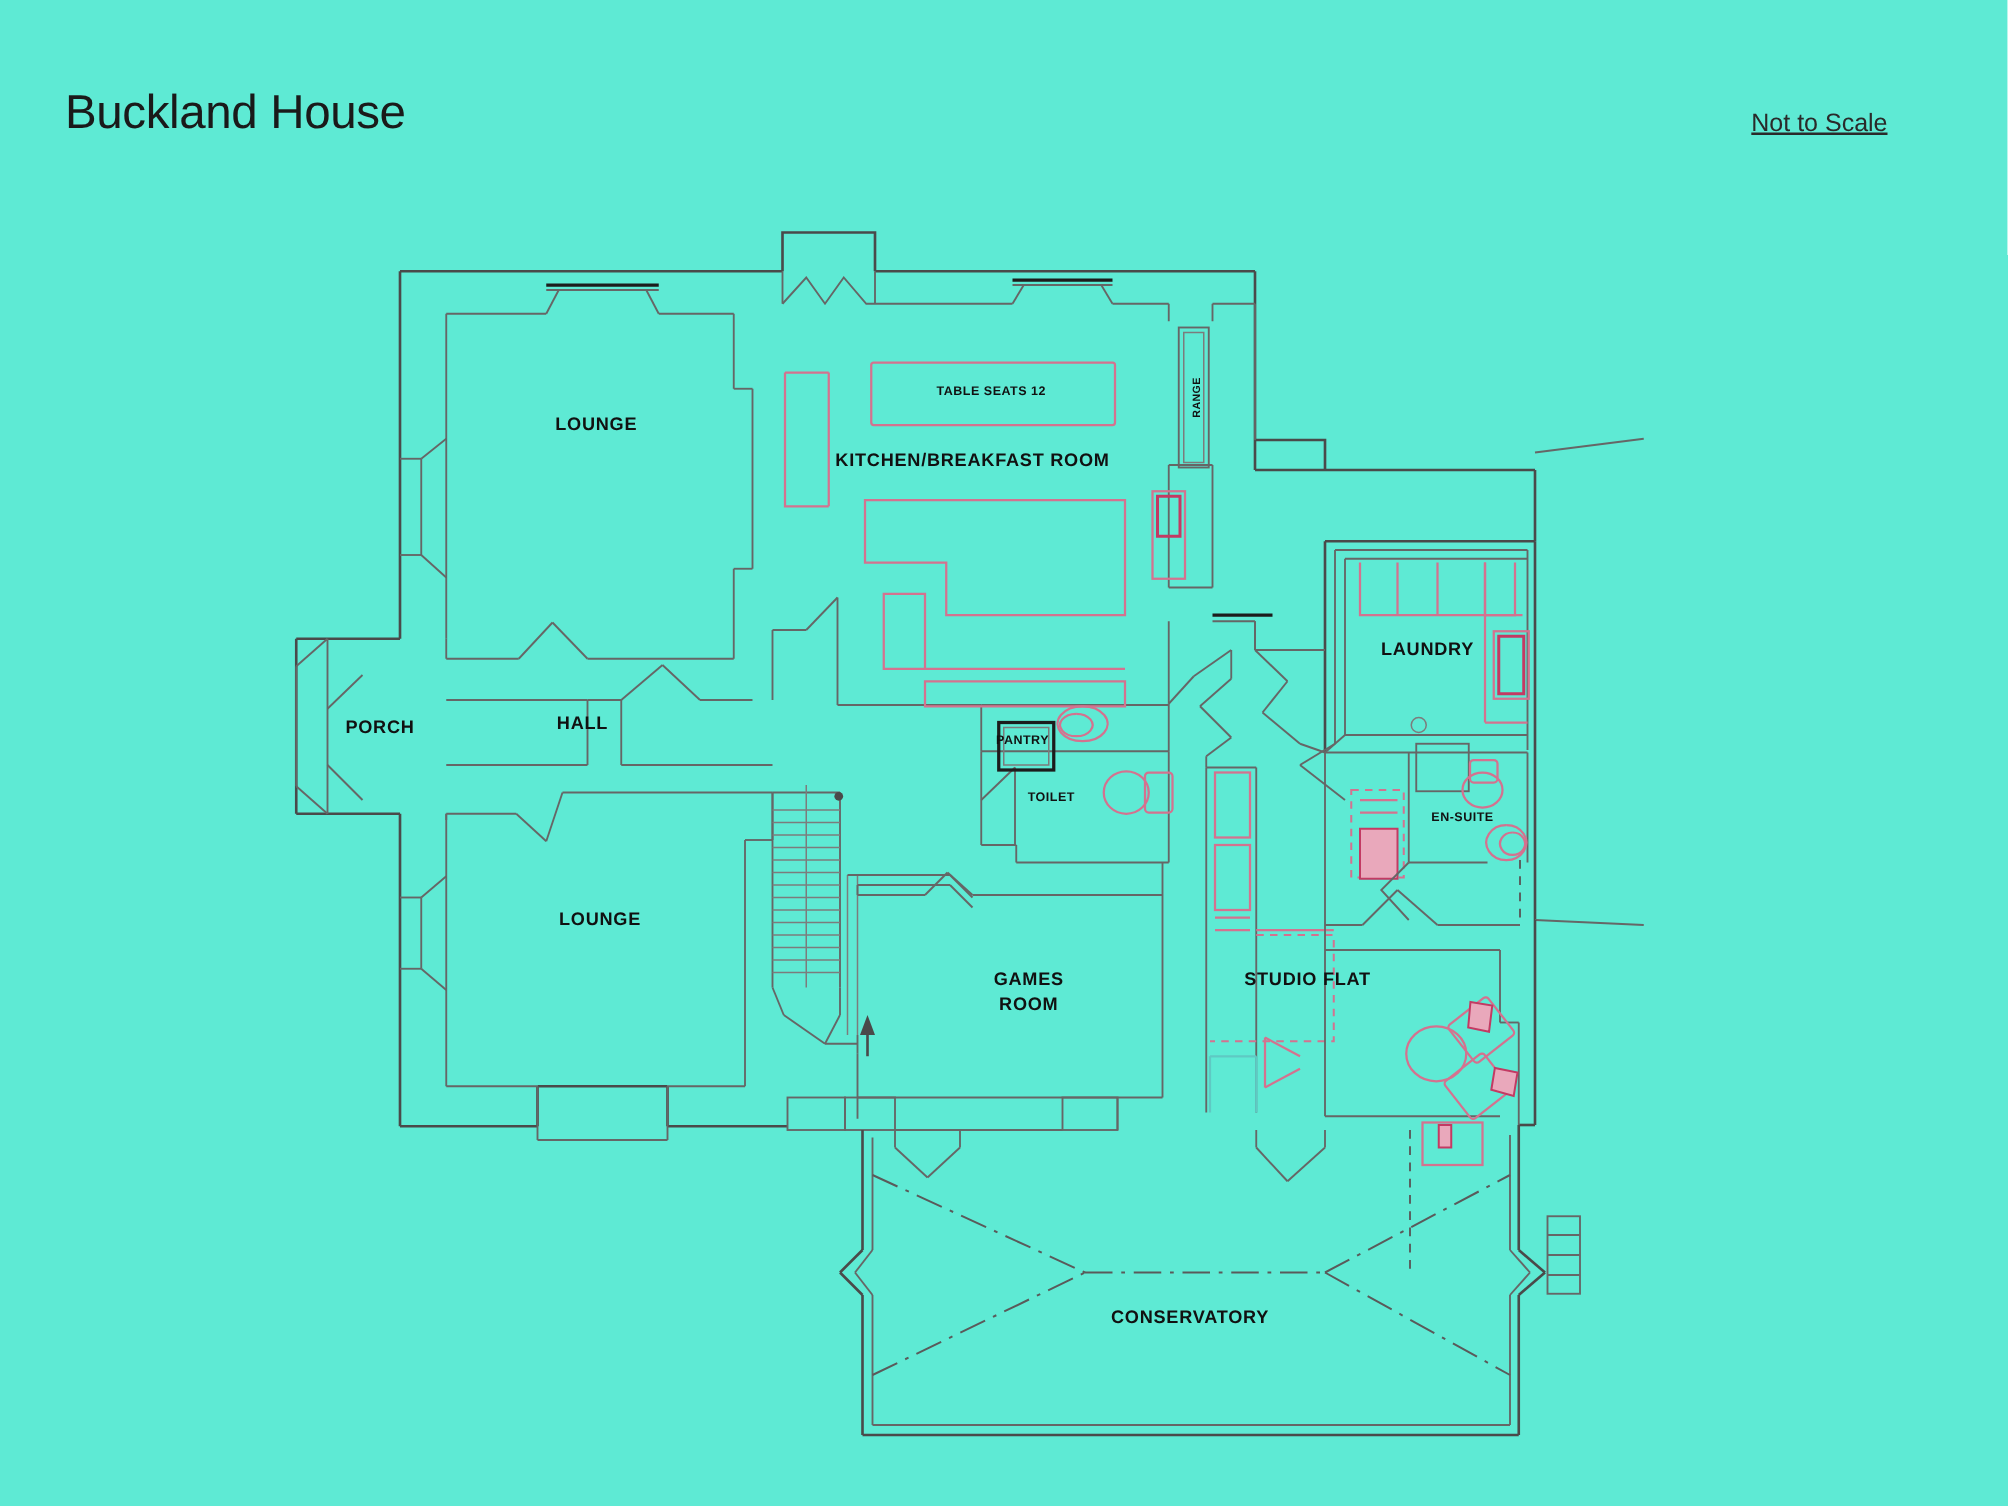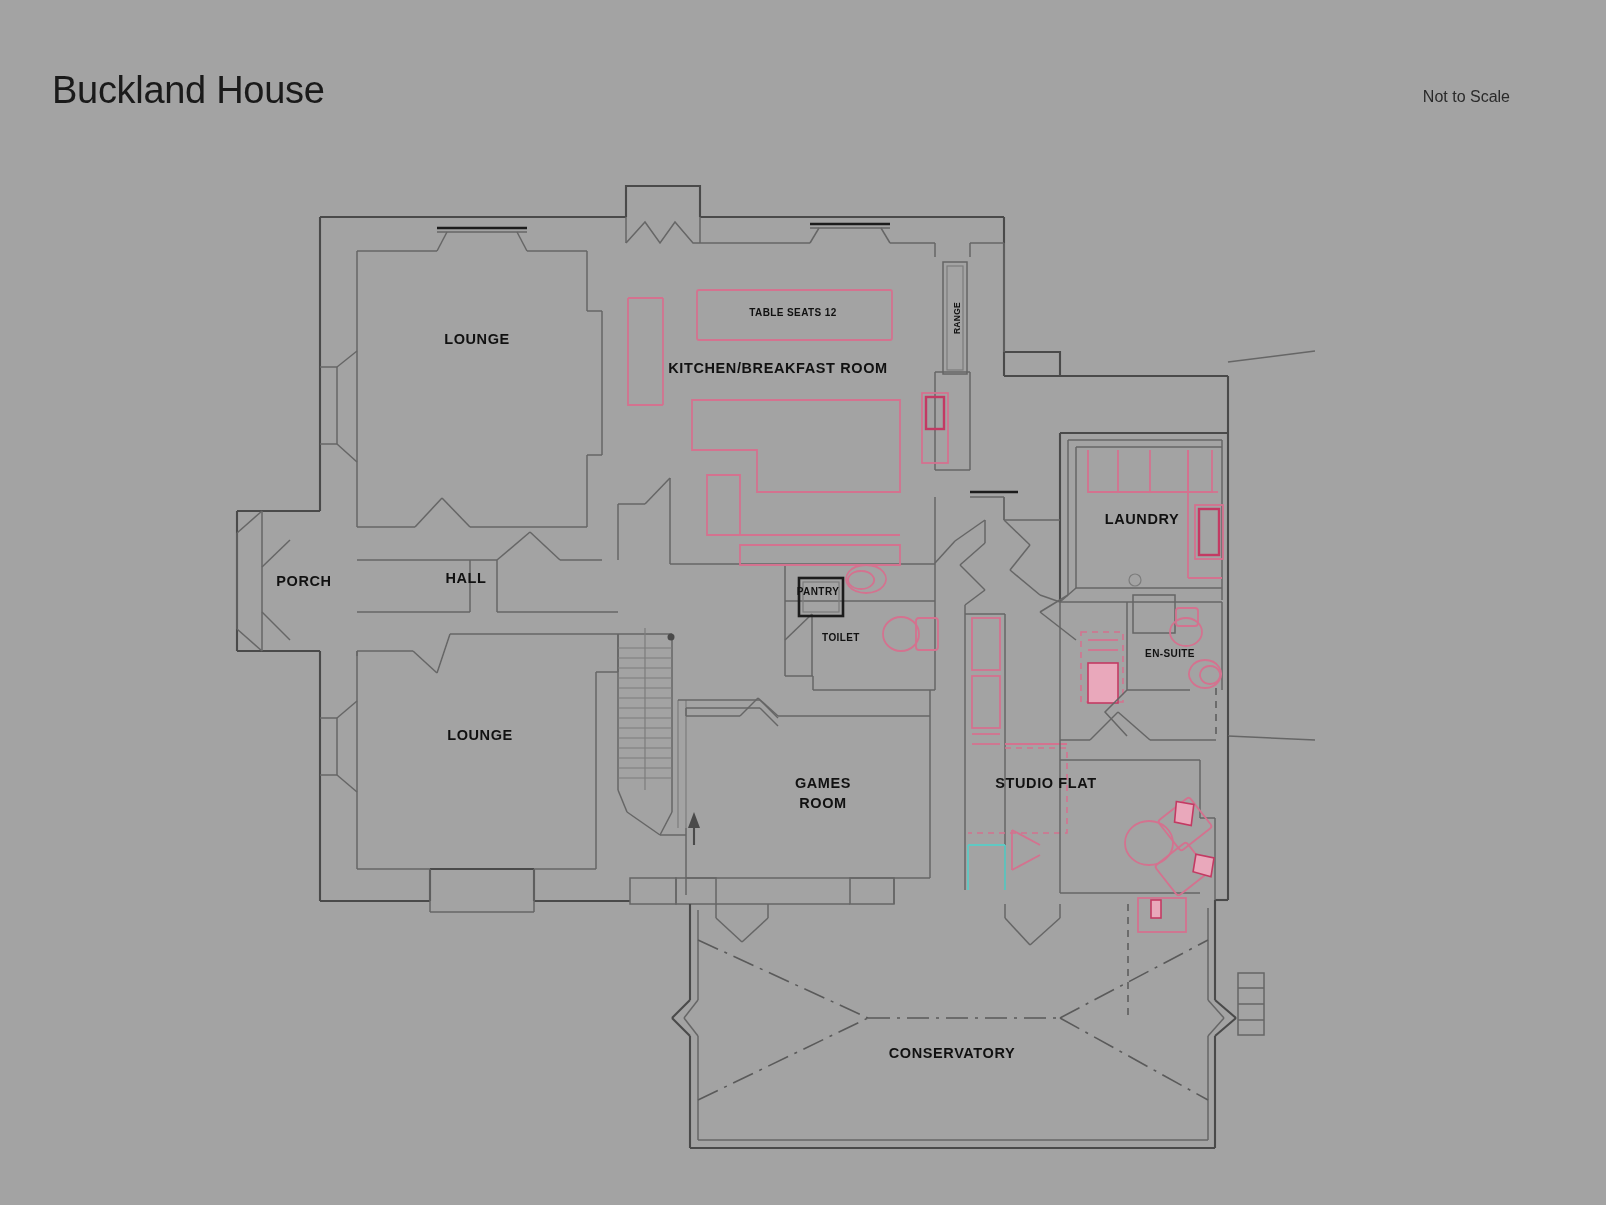--- a/index.html
+++ b/index.html
@@ -8,42 +8,43 @@
     background: #ffffff;
     width: 1606px;
     height: 1205px;
     overflow: hidden;
     font-family: "Liberation Sans", sans-serif;
   }
   #page {
     position: relative;
     width: 1606px;
     height: 1205px;
-    background: #a3a3a3;
+    background: #5eead4;
   }
   #title-block {
     position: absolute;
     left: 52px;
     top: 68px;
     line-height: 1.18;
   }
   #title-block .line {
     font-size: 38px;
     font-weight: 400;
     color: #1a1a1a;
     letter-spacing: -0.3px;
     white-space: nowrap;
   }
   #scale-note {
     position: absolute;
     right: 96px;
     top: 88px;
-    font-size: 16px;
+    font-size: 20px;
     color: #2a2a2a;
     white-space: nowrap;
+    text-decoration: underline;
   }
   #plan-svg {
     position: absolute;
     left: 0;
     top: 0;
     width: 1606px;
     height: 1205px;
   }
   .wall      { fill: none; stroke: #4a4a4a; stroke-width: 2.1; }
   .wall-thin { fill: none; stroke: #666666; stroke-width: 1.5; }

